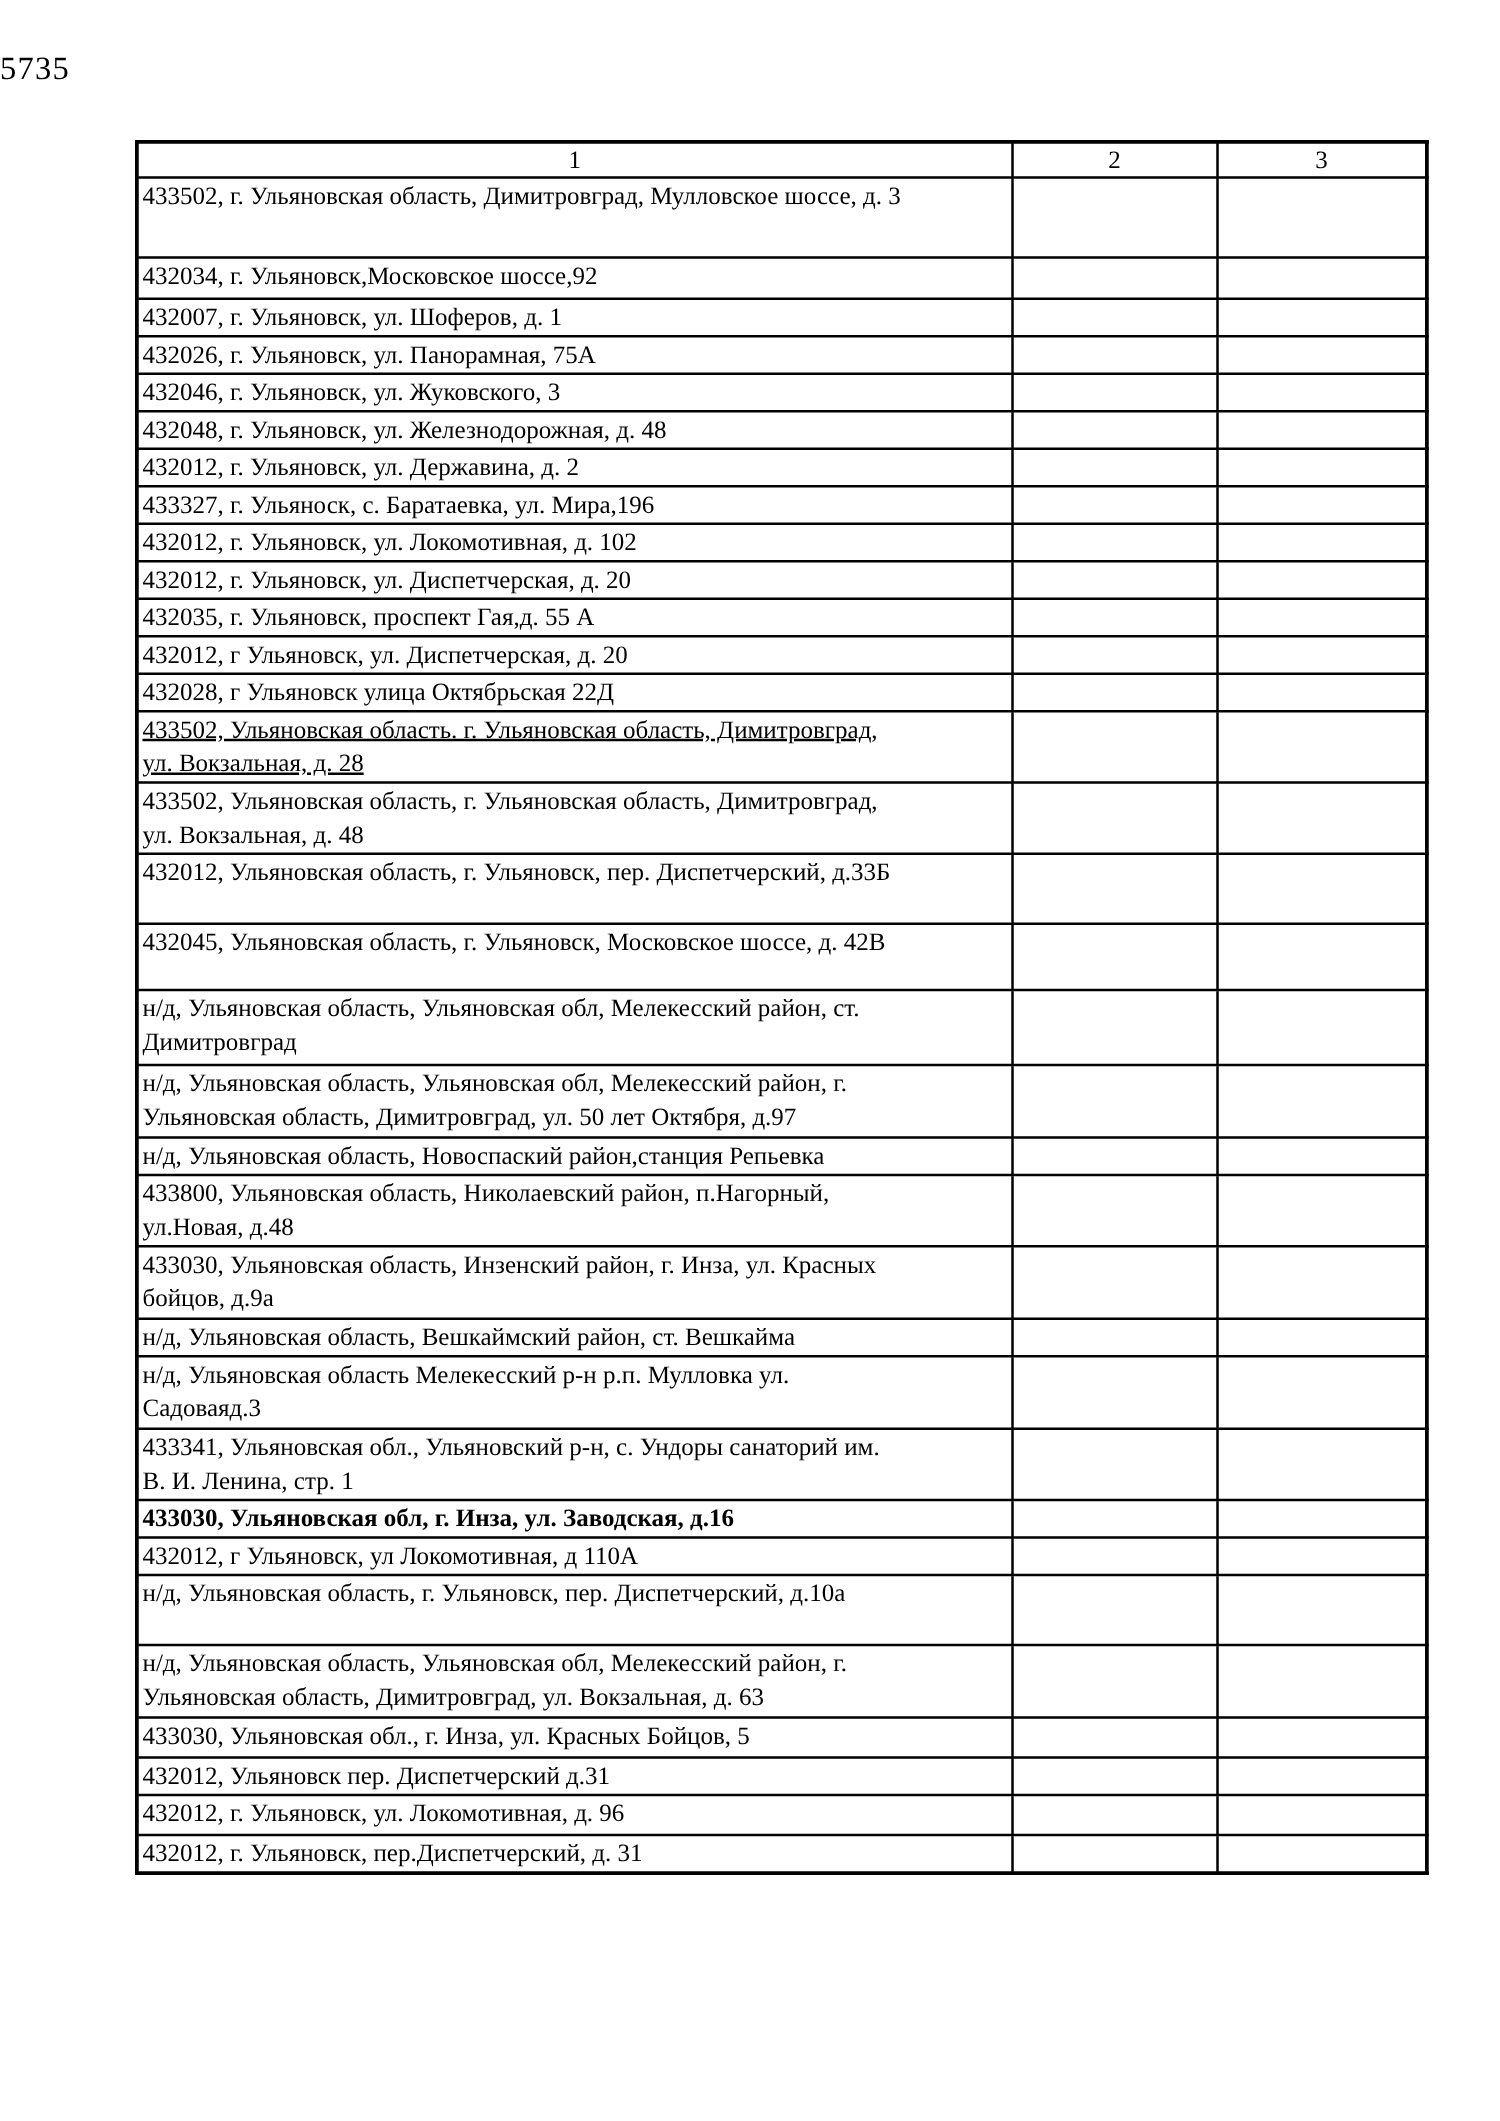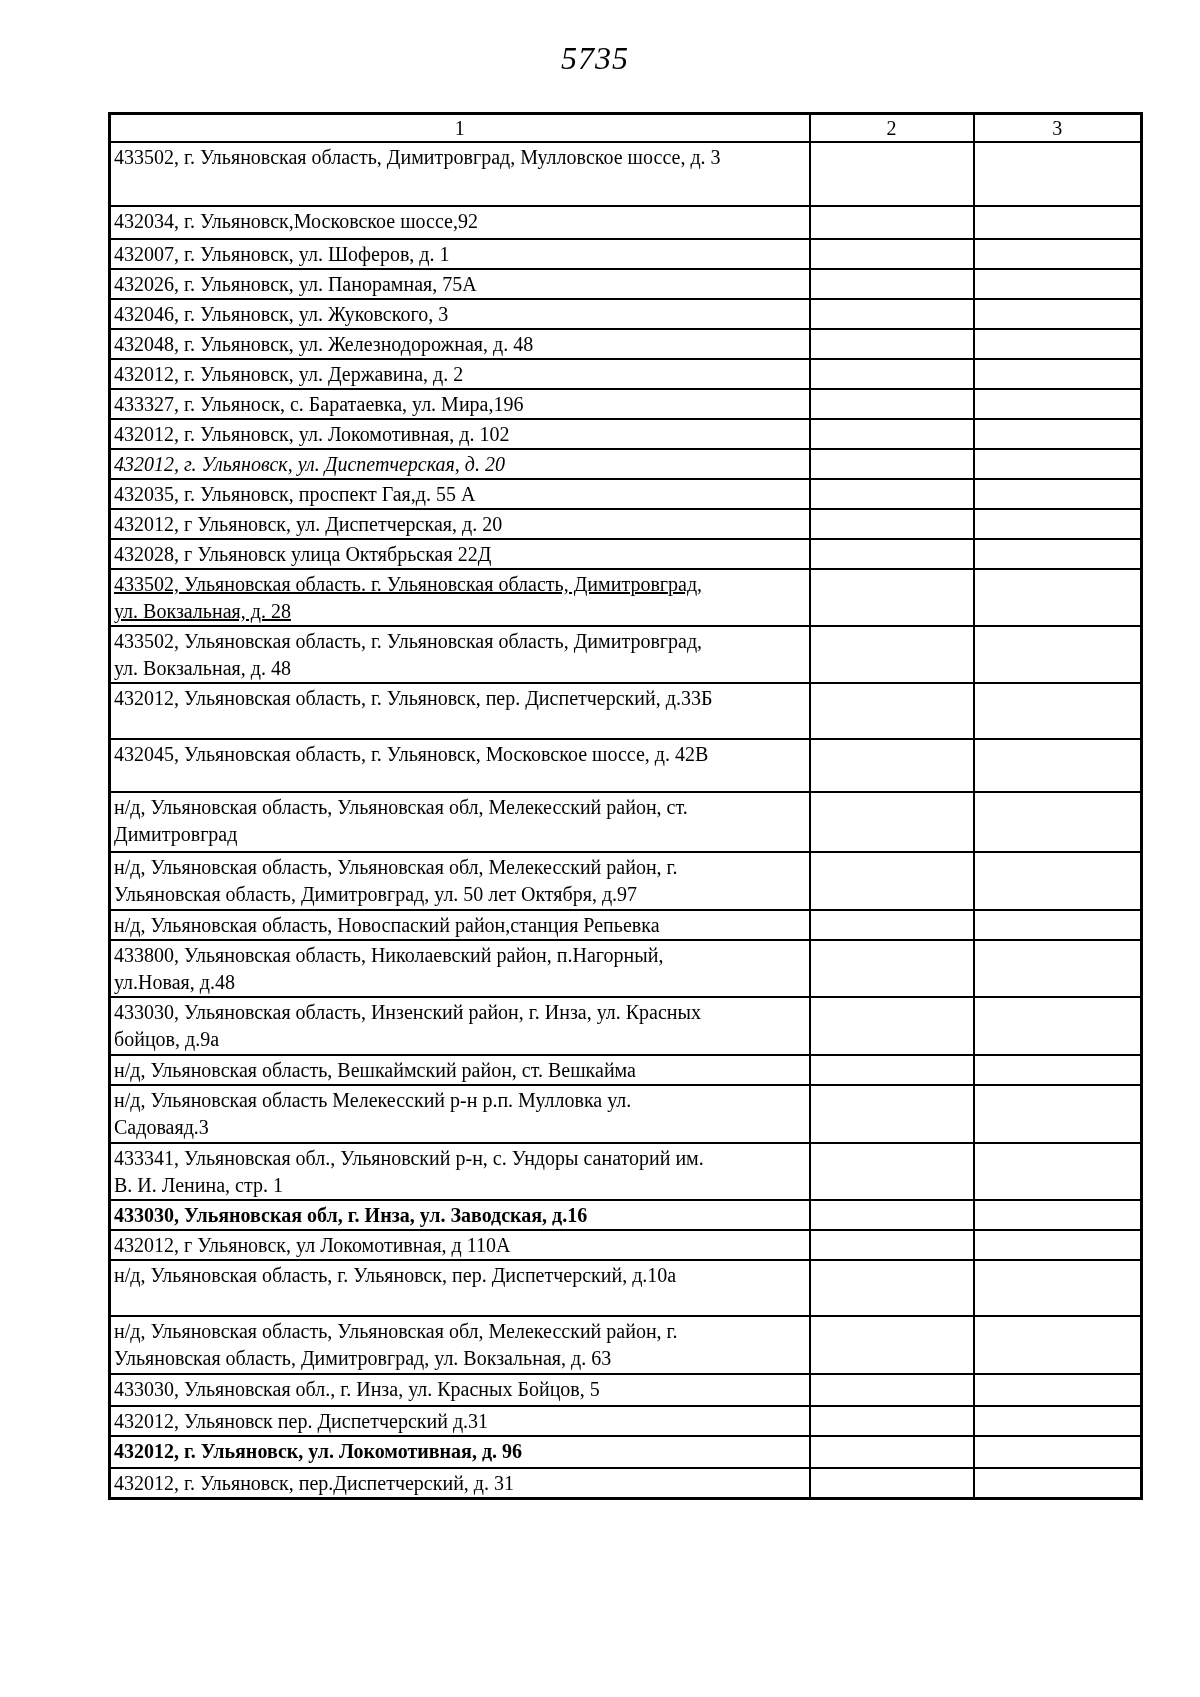--- a/index.html
+++ b/index.html
@@ -13,24 +13,23 @@
     position: relative;
     font-family: "Liberation Serif", "DejaVu Serif", serif;
     color: #000000;
     overflow: hidden;
   }
   .page-number {
     position: absolute;
     top: 40px;
     left: 0;
     width: 1190px;
-    text-align: center;
-    font-size: 32px;
+    text-align: left;
+    font-size: 26px;
     letter-spacing: 1px;
-    font-style: italic;
   }
   table.doc-table {
     position: absolute;
     top: 112px;
     left: 108px;
     width: 1032px;
     border-collapse: collapse;
     table-layout: fixed;
     border: 3px solid #000000;
   }
@@ -119,21 +118,21 @@
       <tr style="height: 29px;">
         <td class="c1">433327, г. Ульяноск, с. Баратаевка, ул. Мира,196</td>
         <td class="c2"></td>
         <td class="c3"></td>
       </tr>
       <tr style="height: 28px;">
         <td class="c1">432012, г. Ульяновск, ул. Локомотивная, д. 102</td>
         <td class="c2"></td>
         <td class="c3"></td>
       </tr>
-      <tr style="height: 29px; font-style: italic;">
+      <tr style="height: 29px;">
         <td class="c1">432012, г. Ульяновск, ул. Диспетчерская, д. 20</td>
         <td class="c2"></td>
         <td class="c3"></td>
       </tr>
       <tr style="height: 28px;">
         <td class="c1">432035, г. Ульяновск, проспект Гая,д. 55 А</td>
         <td class="c2"></td>
         <td class="c3"></td>
       </tr>
       <tr style="height: 28px;">
@@ -238,21 +237,21 @@
       <tr style="height: 32px;">
         <td class="c1">433030, Ульяновская обл., г. Инза, ул. Красных Бойцов, 5</td>
         <td class="c2"></td>
         <td class="c3"></td>
       </tr>
       <tr style="height: 26px;">
         <td class="c1">432012, Ульяновск пер. Диспетчерский д.31</td>
         <td class="c2"></td>
         <td class="c3"></td>
       </tr>
-      <tr style="height: 32px; font-weight: bold;">
+      <tr style="height: 32px;">
         <td class="c1">432012, г. Ульяновск, ул. Локомотивная, д. 96</td>
         <td class="c2"></td>
         <td class="c3"></td>
       </tr>
       <tr style="height: 27px;">
         <td class="c1">432012, г. Ульяновск, пер.Диспетчерский, д. 31</td>
         <td class="c2"></td>
         <td class="c3"></td>
       </tr>
     </tbody>

